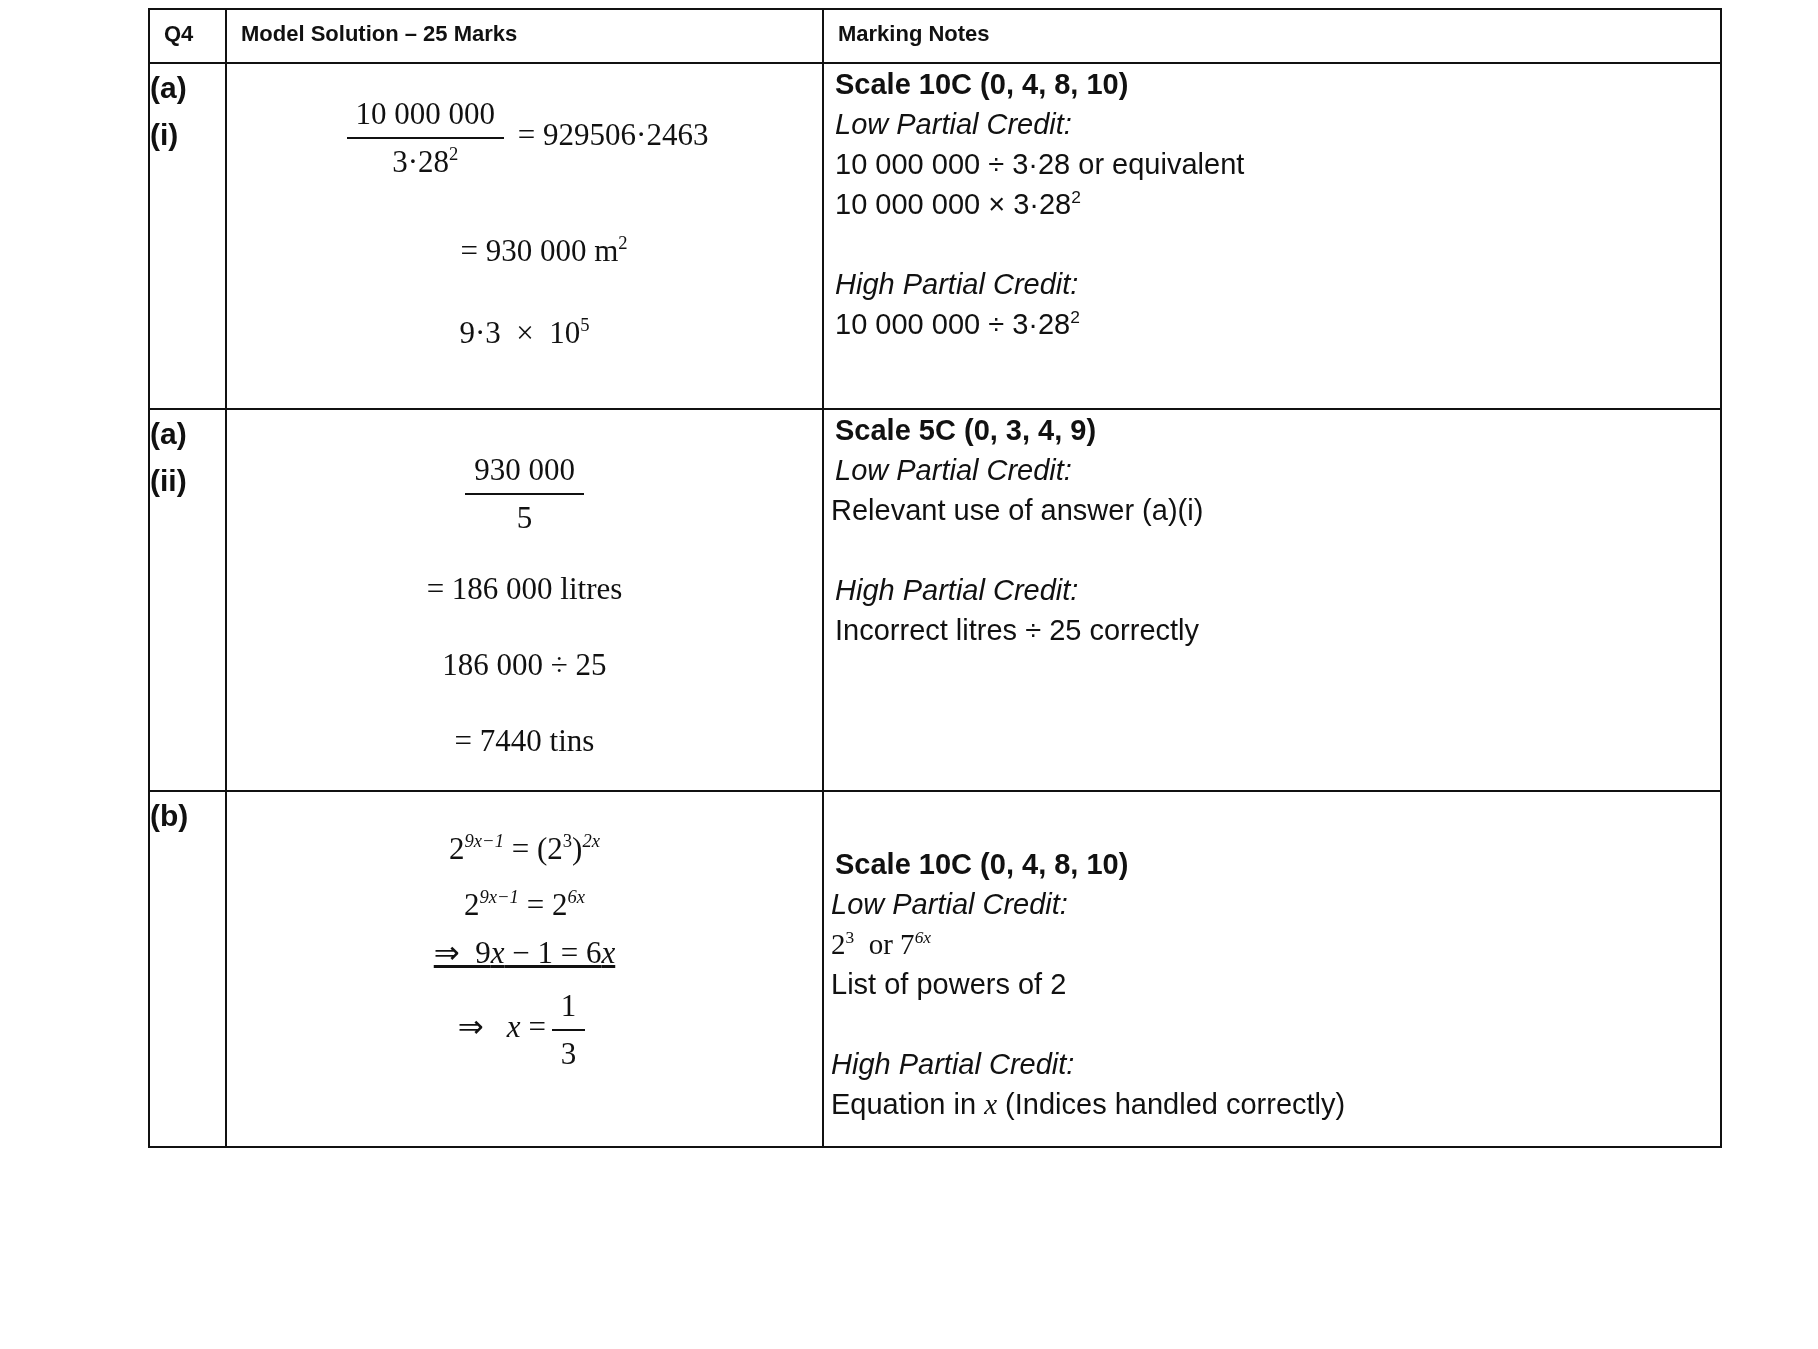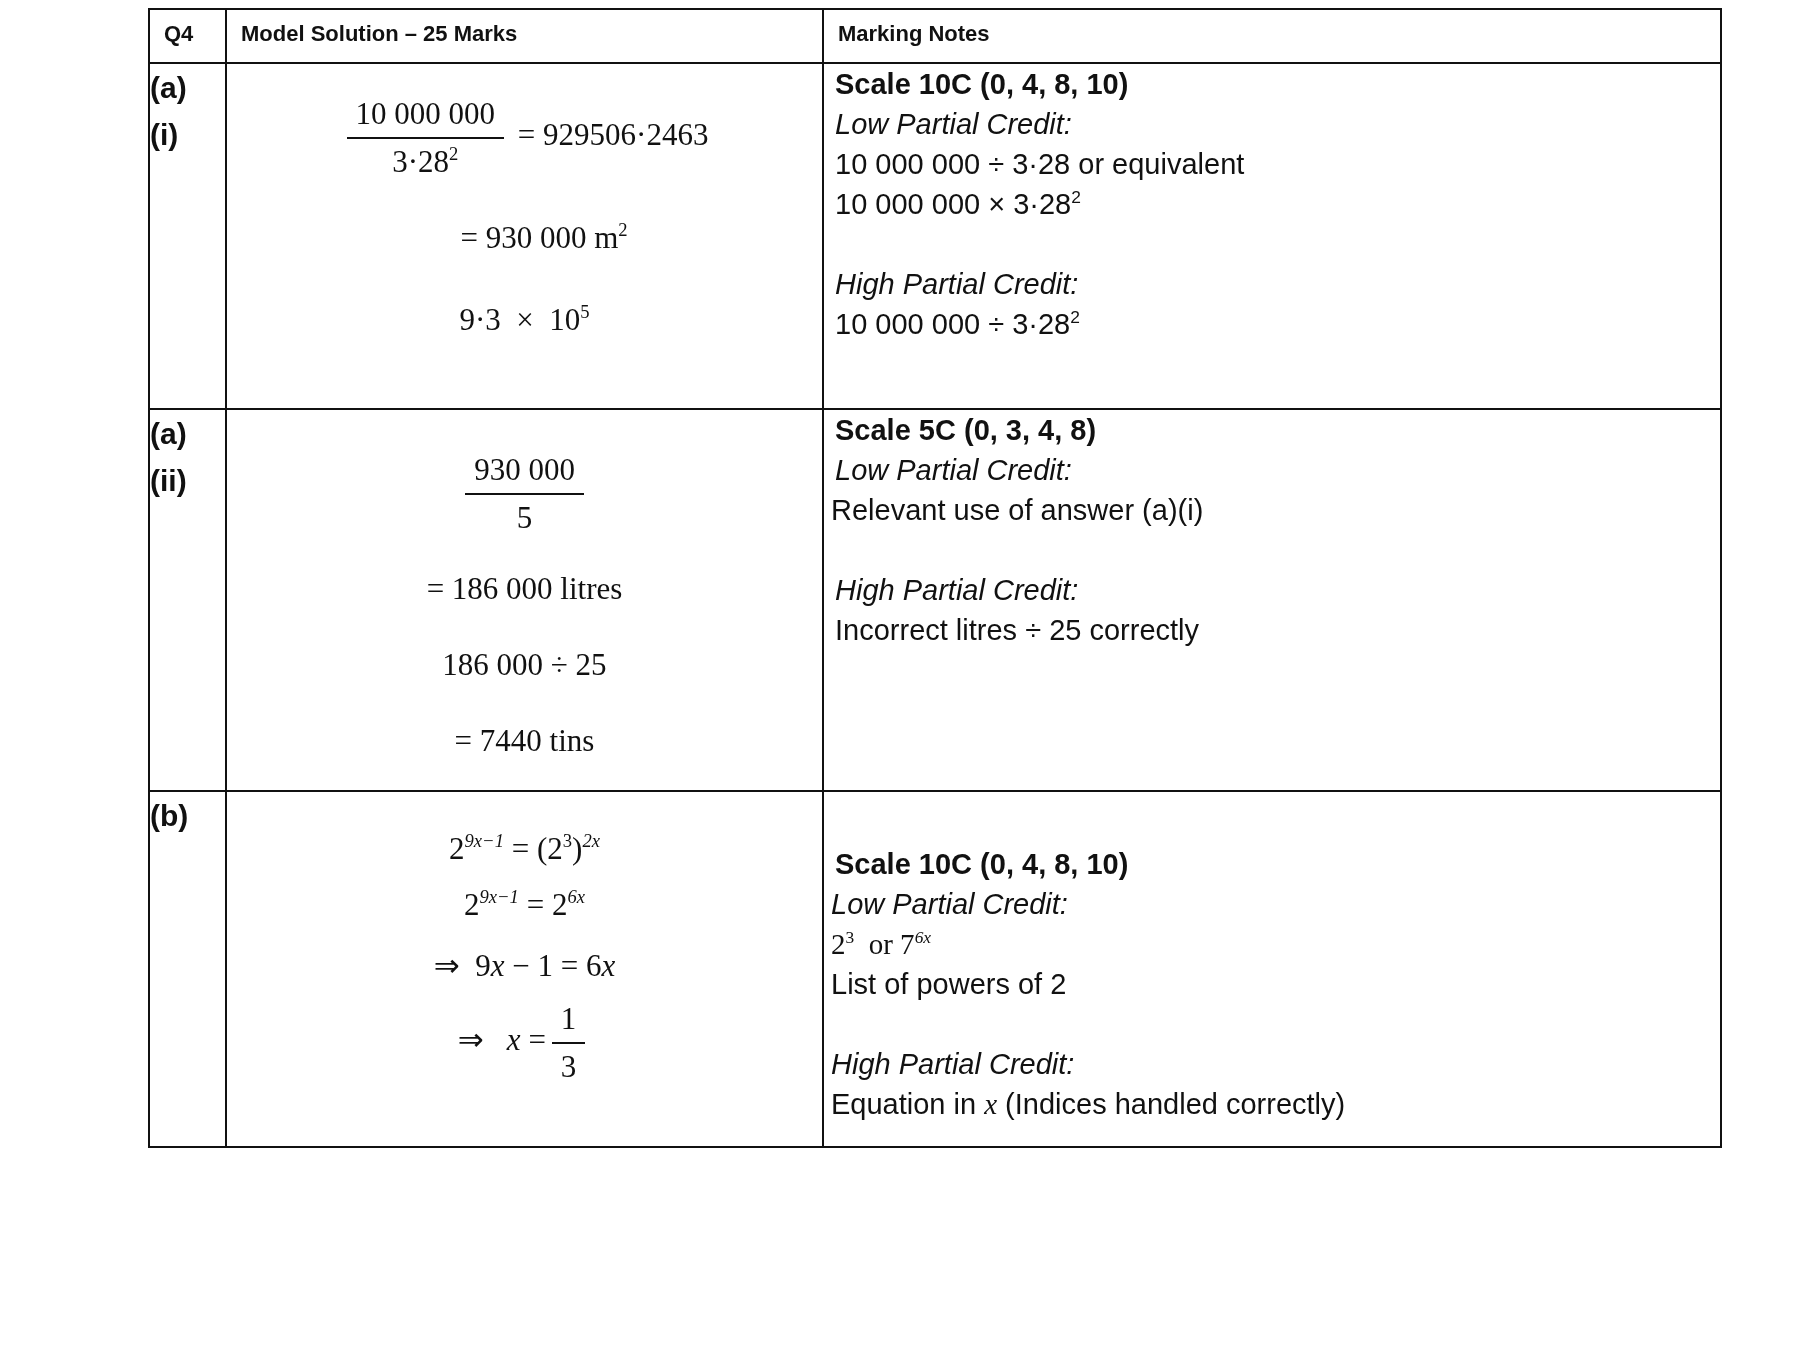--- a/index.html
+++ b/index.html
@@ -49,29 +49,29 @@
     vertical-align: baseline; position: relative; top: -0.62em;
   }
   sup.msup { font-family: "Liberation Serif", serif; }
   .frac {
     display: inline-flex; flex-direction: column; align-items: center;
     vertical-align: middle; margin: 0 6px; line-height: 40px;
   }
   .frac .fnum { border-bottom: 2.5px solid #111111; padding: 0 9px 3px; }
   .frac .fden { padding-top: 3px; }
   .r1-l1 { padding-top: 30px; }
-  .r1-l2 { margin-top: 35px; padding-left: 39px; }
+  .r1-l2 { margin-top: 48px; padding-left: 39px; }
   .r1-l3 { margin-top: 40px; }
   .r2-l1 { padding-top: 40px; }
   .r2-l2 { margin-top: 30px; }
   .r2-l3 { margin-top: 34px; }
   .r2-l4 { margin-top: 34px; }
   .r3-l1 { padding-top: 36px; }
   .r3-l2 { margin-top: 14px; }
-  .r3-l3 { margin-top: 19px; }
+  .r3-l3 { margin-top: 6px; text-decoration: underline; }
   .r3-l4 { margin-top: 12px; }
   
   .notes-cell {
     text-align: left; font-size: 29px;
     padding: 40px 24px 0 17px;
   }
   .notes-cell.r3 { padding-top: 52px; }
   .note-line { line-height: 40px; white-space: pre; padding-left: 11px; }
   .note-line.scale { font-weight: 700; }
   .note-line.credit-label { font-style: italic; }
@@ -121,21 +121,21 @@
       <div>(a)</div>
       <div>(ii)</div>
     </td>
     <td class="solution-cell">
       <div class="math-line r2-l1"><span class="frac"><span class="fnum">930 000</span><span class="fden">5</span></span></div>
       <div class="math-line r2-l2">= 186 000 litres</div>
       <div class="math-line r2-l3">186 000 ÷ 25</div>
       <div class="math-line r2-l4">= 7440 tins</div>
     </td>
     <td class="notes-cell">
-      <div class="note-line scale">Scale 5C (0, 3, 4, 8)</div>
+      <div class="note-line scale">Scale 5C (0, 3, 4, 9)</div>
       <div class="note-line credit-label">Low Partial Credit:</div>
       <div class="note-line indent">Relevant use of answer (a)(i)</div>
       <div class="note-line credit-label gap">High Partial Credit:</div>
       <div class="note-line">Incorrect litres ÷ 25 correctly</div>
     </td>
   </tr>
 
   <tr style="height:356px">
     <td class="label-cell">
       <div>(b)</div>

